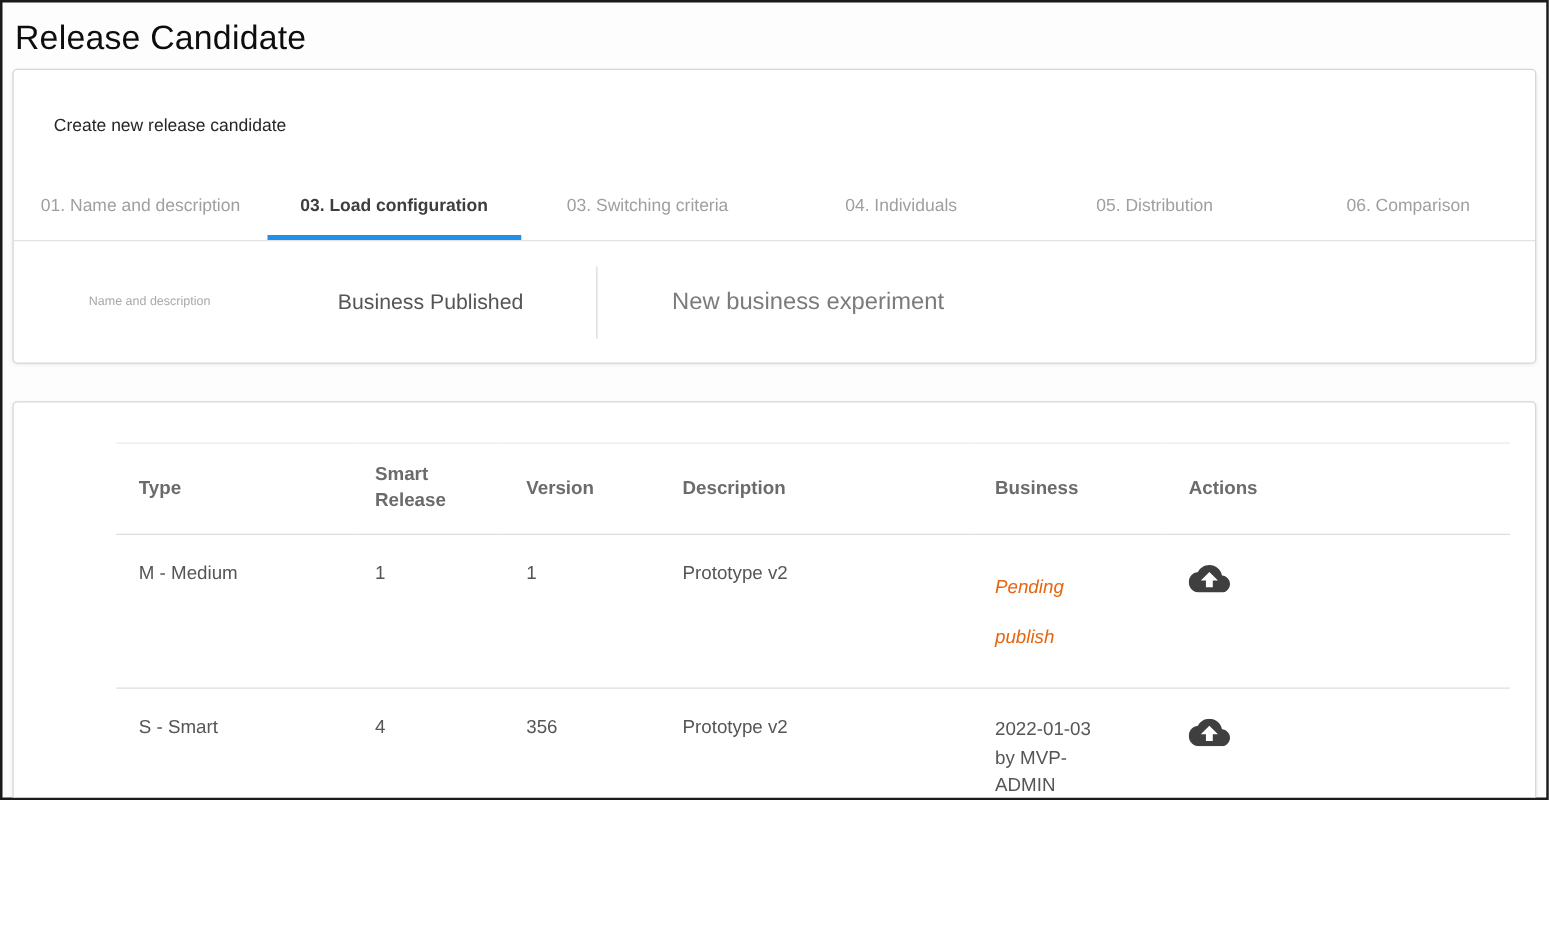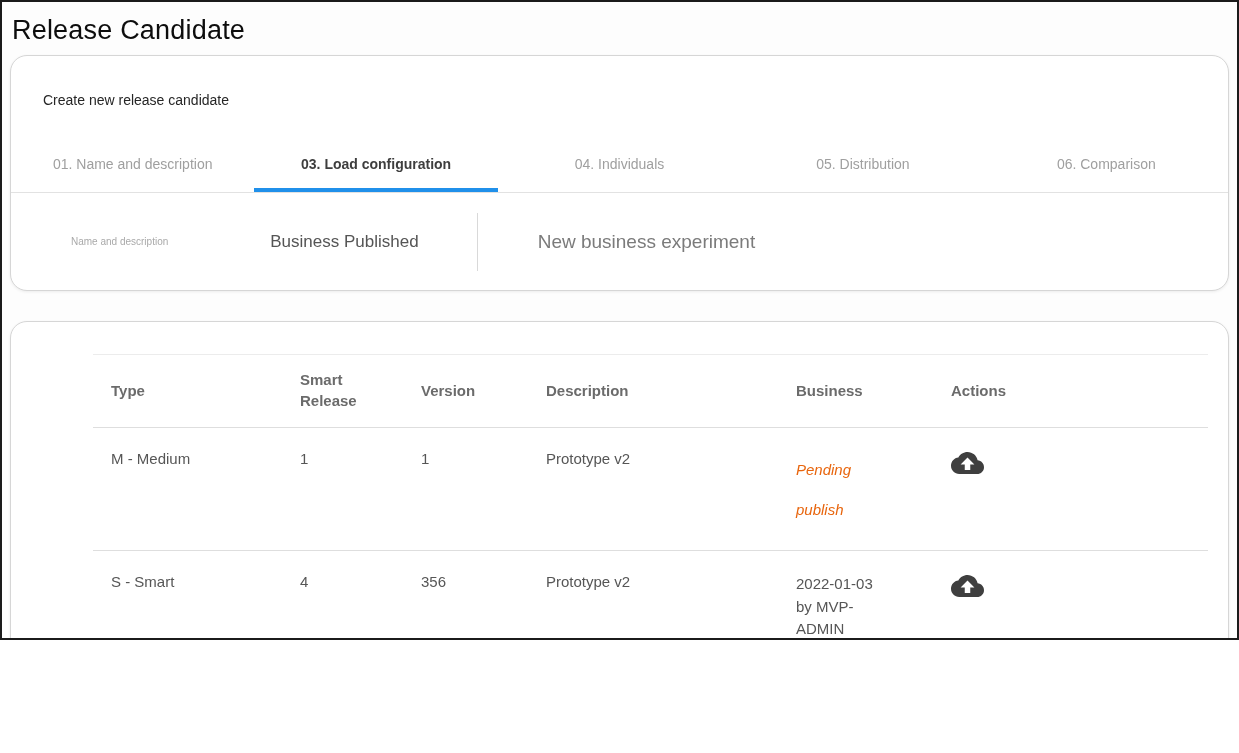--- a/index.html
+++ b/index.html
@@ -27,21 +27,21 @@
     padding: 13px 0 9px 10px;
     font-size: 27px;
     font-weight: 500;
     color: #0d0d0d;
     letter-spacing: 0.2px;
   }
   .card {
     margin: 0 8px;
     background: #ffffff;
     border: 1px solid #d6d6d6;
-    border-radius: 17px;
+    border-radius: 4px;
     box-shadow: 0 1px 3px rgba(0,0,0,0.07);
   }
   
   .card-heading {
     padding: 36px 32px 0 32px;
     font-size: 14px;
     color: #262626;
   }
   .tabs {
     display: flex;
@@ -168,20 +168,21 @@
   <div class="content">
 
     <h1 class="page-title">Release Candidate</h1>
 
     <section class="card">
       <div class="card-heading">Create new release candidate</div>
 
       <div class="tabs">
         <div class="tab">01. Name and description</div>
         <div class="tab active">03. Load configuration</div>
+        <div class="tab">03. Switching criteria</div>
         <div class="tab">04. Individuals</div>
         <div class="tab">05. Distribution</div>
         <div class="tab">06. Comparison</div>
       </div>
 
       <div class="subnav">
         <div class="subnav-item subnav-muted">Name and description</div>
         <div class="subnav-item subnav-current">Business Published</div>
         <div class="vdivider"></div>
         <div class="subnav-item subnav-alt">New business experiment</div>

